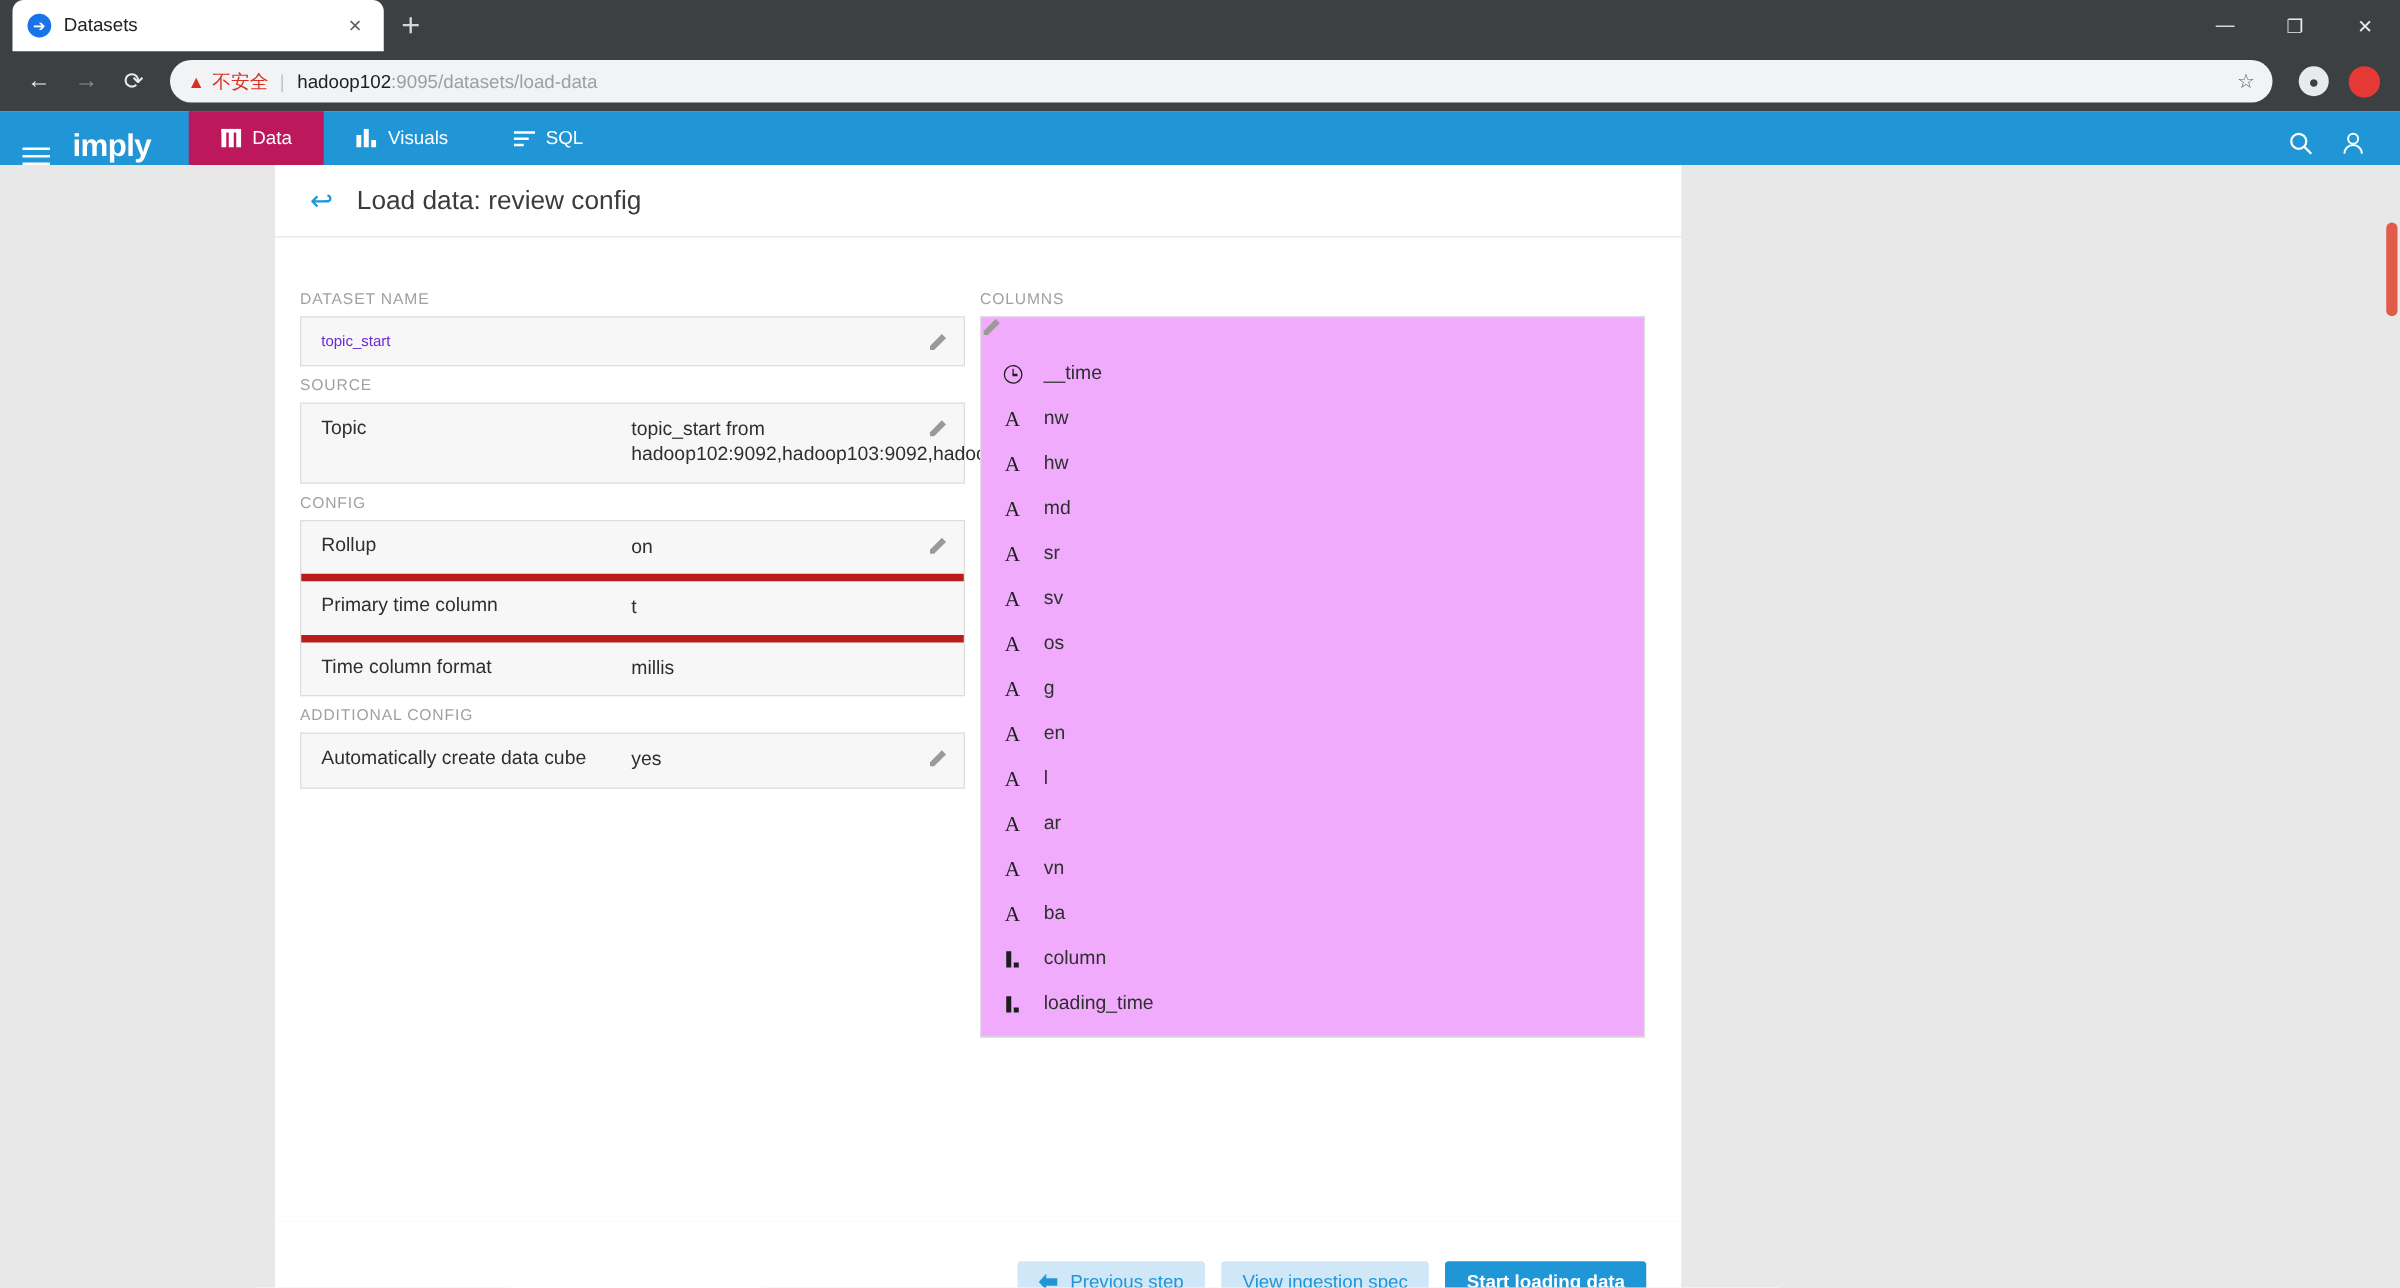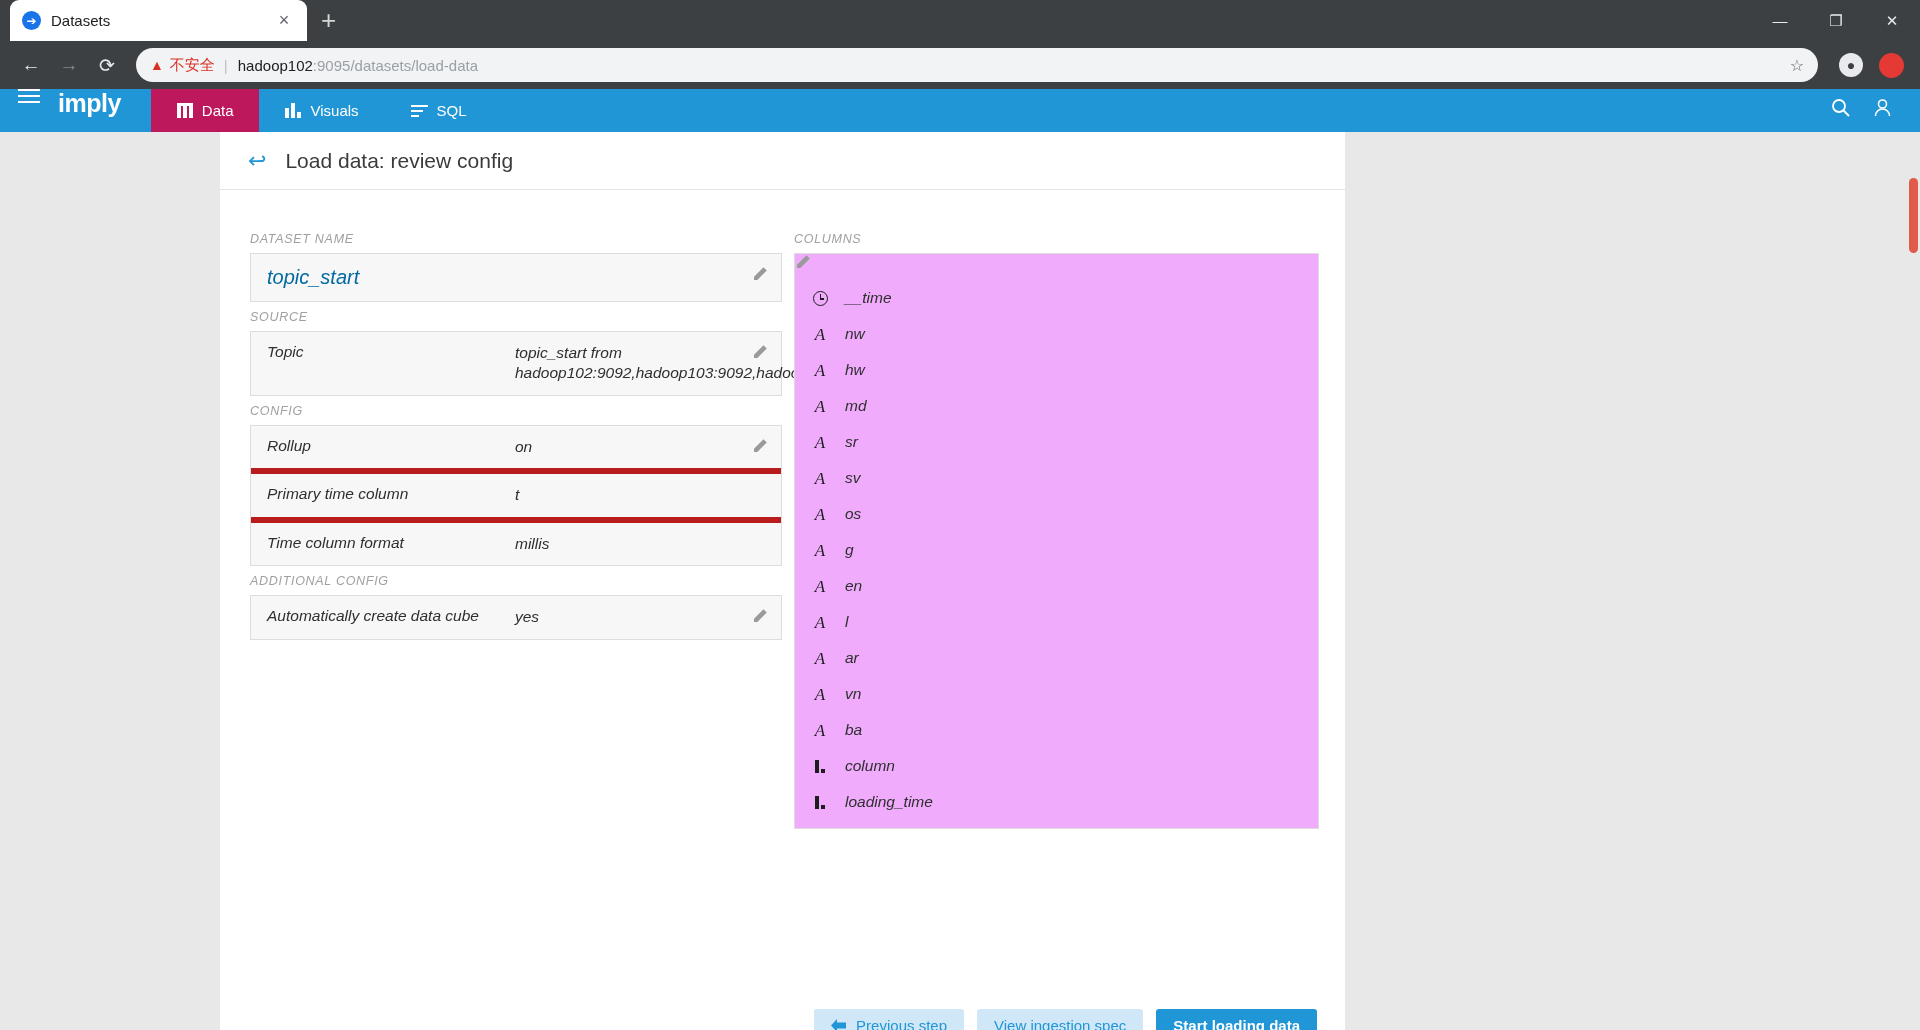--- a/index.html
+++ b/index.html
@@ -45,21 +45,21 @@
   .url { font-size: 15px; color: #9aa0a6; white-space: nowrap; }
   .url b { color: #202124; font-weight: normal; }
   .omni-star { margin-left: auto; color: #5f6368; font-size: 16px; cursor: pointer; }
   .tb-icon { width: 34px; height: 34px; display: flex; align-items: center; justify-content: center;
              color: #e8eaed; font-size: 18px; margin-left: 6px; cursor: pointer; }
   .avatar-circle { width: 24px; height: 24px; border-radius: 50%; background: #e8eaed; color: #3c4043;
                    display: flex; align-items: center; justify-content: center; font-size: 14px; }
   .ext-red { width: 25px; height: 25px; border-radius: 50%; background: #e53935; }
 
   
-  .appbar { height: 43px; background: #2196d7; display: flex; align-items: flex-start; color: #fff; }
+  .appbar { height: 43px; background: #2196d7; display: flex; align-items: flex-end; color: #fff; }
   .hamburger { width: 58px; display: flex; flex-direction: column; gap: 4px; align-items: center; cursor: pointer; }
   .hamburger span { width: 22px; height: 2px; background: #fff; display: block; }
   .brand { font-size: 25px; font-weight: bold; letter-spacing: -0.5px; padding-right: 30px; }
   .navitem {
     height: 43px; display: flex; align-items: center; gap: 9px;
     padding: 0 26px; font-size: 15px; cursor: pointer; color: #ffffff;
   }
   .navitem.active { background: #be185d; }
   .appbar-right { margin-left: auto; display: flex; align-items: center; gap: 6px; padding-right: 20px; }
   .appbar-right .ic { width: 36px; height: 36px; display: flex; align-items: center; justify-content: center;
@@ -68,36 +68,36 @@
   
   .page { position: relative; width: 100%; height: 914px; background: #e8e8e8; }
   .card {
     position: absolute; left: 220px; top: 0; width: 1125px; height: 845px;
     background: #ffffff;
   }
   .card-header { height: 58px; border-bottom: 1px solid #e4e4e4; display: flex; align-items: center; padding-left: 28px; gap: 19px; }
   .back-arrow { color: #2196d7; font-size: 22px; cursor: pointer; line-height: 1; }
   .card-title { font-size: 21px; color: #3b3b3b; font-weight: normal; text-align: right; }
 
-  .card-body { display: flex; padding: 42px 26px 0 30px; gap: 12px; font-style: italic; }
+  .card-body { display: flex; padding: 42px 26px 0 20px; gap: 12px; }
   .col-left { width: 532px; }
   .col-right { width: 532px; }
 
   .section-label {
     font-size: 12.5px; letter-spacing: 0.7px; color: #a0a0a0; text-transform: uppercase;
     margin-bottom: 7px;
   }
   .section-label.spaced { margin-top: 8px; }
 
   .panel { background: #f7f7f7; border: 1px solid #dddddd; position: relative; }
   .panel .pencil {
     position: absolute; right: 13px; top: 12px; width: 16px; height: 16px;
     color: #9a9a9a; cursor: pointer;
   }
-  .simple-value { padding: 12px 16px; font-size: 20px; color: #0369a1; min-height: 38px; }
+  .simple-value { padding: 12px 16px; font-size: 12px; color: #6d28d9; min-height: 38px; }
 
   .kv-row { display: flex; padding: 11px 16px; font-size: 15.5px; color: #2f2f2f; }
   .kv-row + .kv-row { border-top: 6px solid #b91c1c; }
   .kv-key { width: 248px; flex: 0 0 auto; }
   .kv-val { flex: 1 1 auto; line-height: 1.32; }
 
   
   .columns-panel { background: #f0abfc; border: 1px solid #dddddd; position: relative; padding: 0; }
   .col-row {
     display: flex; align-items: center; height: 36px; padding: 0 16px; gap: 16px;

